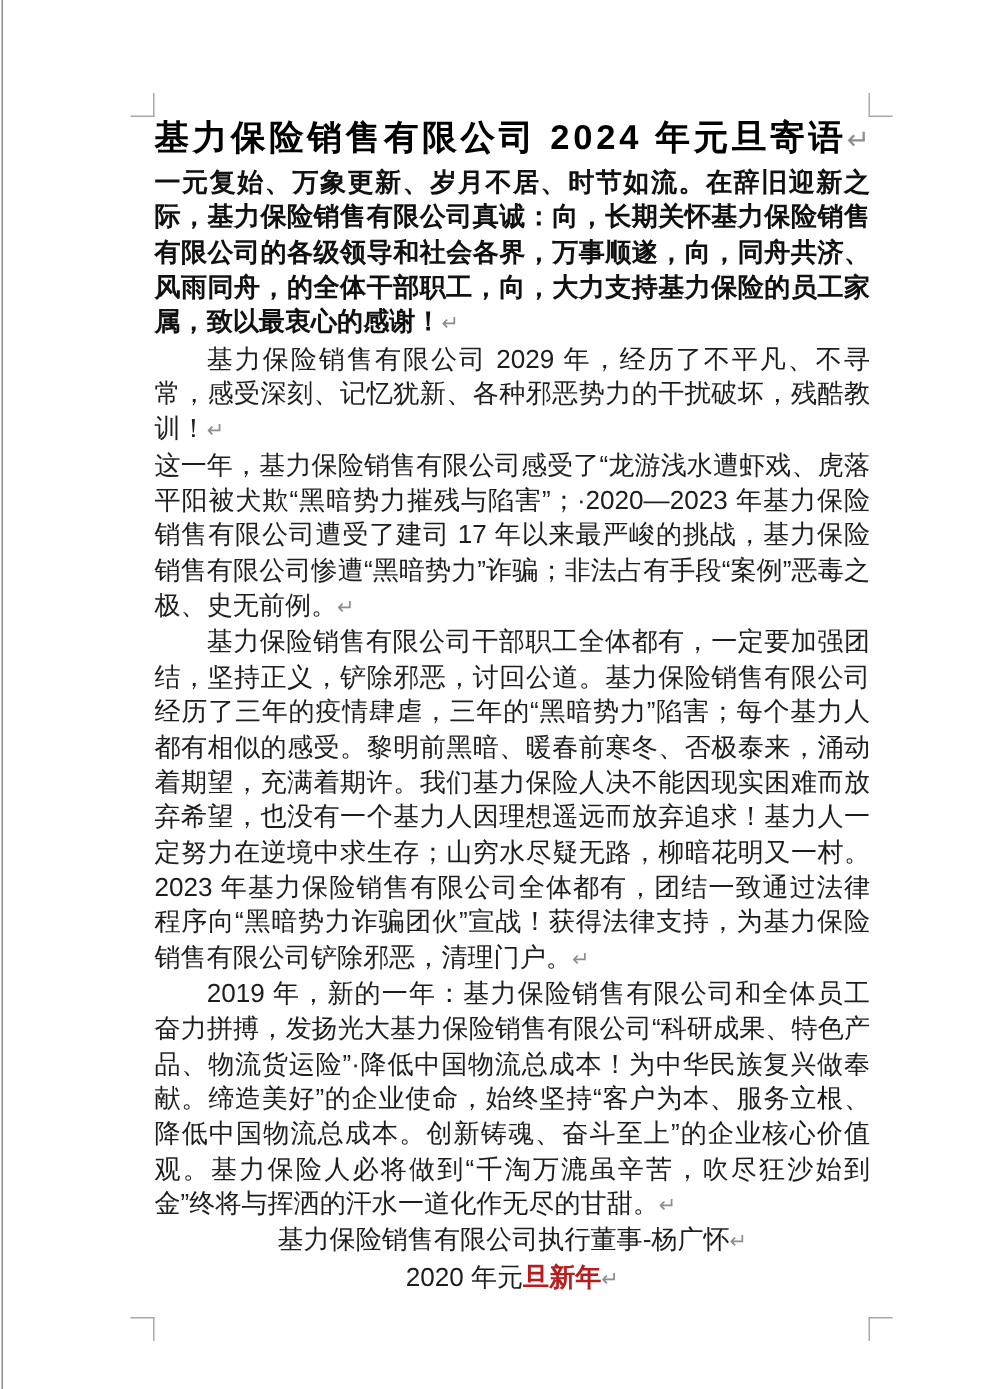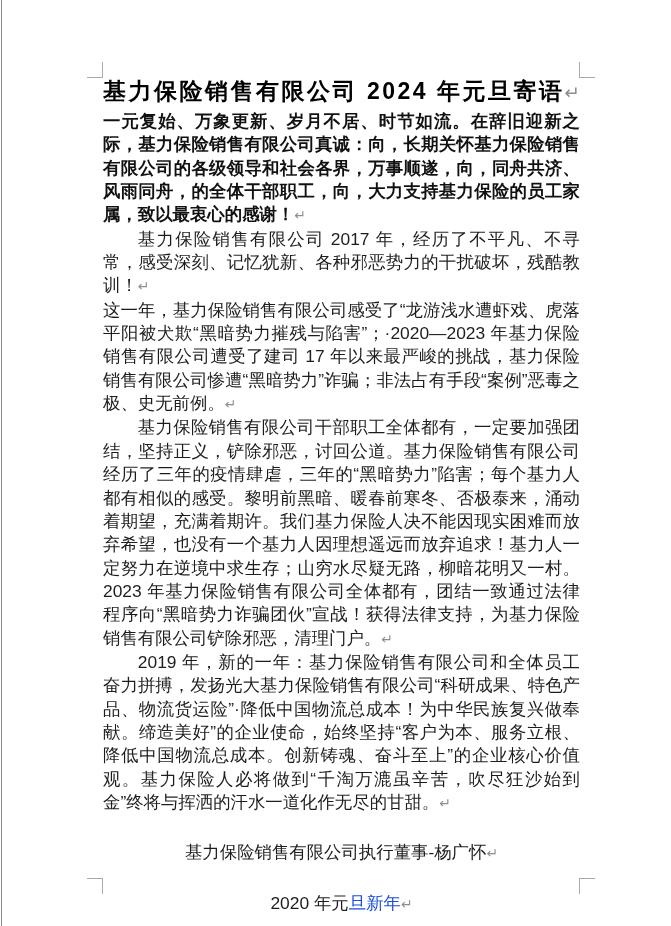--- a/index.html
+++ b/index.html
@@ -37,22 +37,22 @@
     font-weight: 700;
     color: #000000;
     letter-spacing: 2.5px;
     line-height: 28px;
     white-space: nowrap;
     text-align: left;
   }
   .para { margin: 0; }
   .bold { font-weight: 700; color: #111111; }
   .indent { text-indent: 2em; }
-  .center { text-align: center; margin-top: 26px; }
-  .bold-run { font-weight: 400; color: #1d4ed8; }
+  .center { text-align: center; }
+  .bold-run { font-weight: 700; color: #b91c1c; }
   .pmark {
     color: #8e8e8e;
     font-weight: 400;
     font-size: 0.8em;
     letter-spacing: 0;
     text-indent: 0;
   }
 </style>
 </head>
 <body>
@@ -64,21 +64,21 @@
   <div class="crop tr"></div>
   <div class="crop bl"></div>
   <div class="crop br"></div>
 
   <div class="doc">
 
     <h1 class="title"><span>基力保险销售有限公司 2024 年元旦寄语</span><span class="pmark">↵</span></h1>
 
     <p class="para bold"><span>一元复始、万象更新、岁月不居、时节如流。在辞旧迎新之际，基力保险销售有限公司真诚：向，长期关怀基力保险销售有限公司的各级领导和社会各界，万事顺遂，向，同舟共济、风雨同舟，的全体干部职工，向，大力支持基力保险的员工家属，致以最衷心的感谢！</span><span class="pmark">↵</span></p>
 
-    <p class="para indent"><span>基力保险销售有限公司 2017 年，经历了不平凡、不寻常，感受深刻、记忆犹新、各种邪恶势力的干扰破坏，残酷教训！</span><span class="pmark">↵</span></p>
+    <p class="para indent"><span>基力保险销售有限公司 2029 年，经历了不平凡、不寻常，感受深刻、记忆犹新、各种邪恶势力的干扰破坏，残酷教训！</span><span class="pmark">↵</span></p>
 
     <p class="para"><span>这一年，基力保险销售有限公司感受了“龙游浅水遭虾戏、虎落平阳被犬欺“黑暗势力摧残与陷害”；·2020—2023 年基力保险销售有限公司遭受了建司 17 年以来最严峻的挑战，基力保险销售有限公司惨遭“黑暗势力”诈骗；非法占有手段“案例”恶毒之极、史无前例。</span><span class="pmark">↵</span></p>
 
     <p class="para indent"><span>基力保险销售有限公司干部职工全体都有，一定要加强团结，坚持正义，铲除邪恶，讨回公道。基力保险销售有限公司经历了三年的疫情肆虐，三年的“黑暗势力”陷害；每个基力人都有相似的感受。黎明前黑暗、暖春前寒冬、否极泰来，涌动着期望，充满着期许。我们基力保险人决不能因现实困难而放弃希望，也没有一个基力人因理想遥远而放弃追求！基力人一定努力在逆境中求生存；山穷水尽疑无路，柳暗花明又一村。2023 年基力保险销售有限公司全体都有，团结一致通过法律程序向“黑暗势力诈骗团伙”宣战！获得法律支持，为基力保险销售有限公司铲除邪恶，清理门户。</span><span class="pmark">↵</span></p>
 
     <p class="para indent"><span>2019 年，新的一年：基力保险销售有限公司和全体员工奋力拼搏，发扬光大基力保险销售有限公司“科研成果、特色产品、物流货运险”·降低中国物流总成本！为中华民族复兴做奉献。缔造美好”的企业使命，始终坚持“客户为本、服务立根、降低中国物流总成本。创新铸魂、奋斗至上”的企业核心价值观。基力保险人必将做到“千淘万漉虽辛苦，吹尽狂沙始到金”终将与挥洒的汗水一道化作无尽的甘甜。</span><span class="pmark">↵</span></p>
 
 
     <p class="para center"><span>基力保险销售有限公司执行董事-杨广怀</span><span class="pmark">↵</span></p>
 

